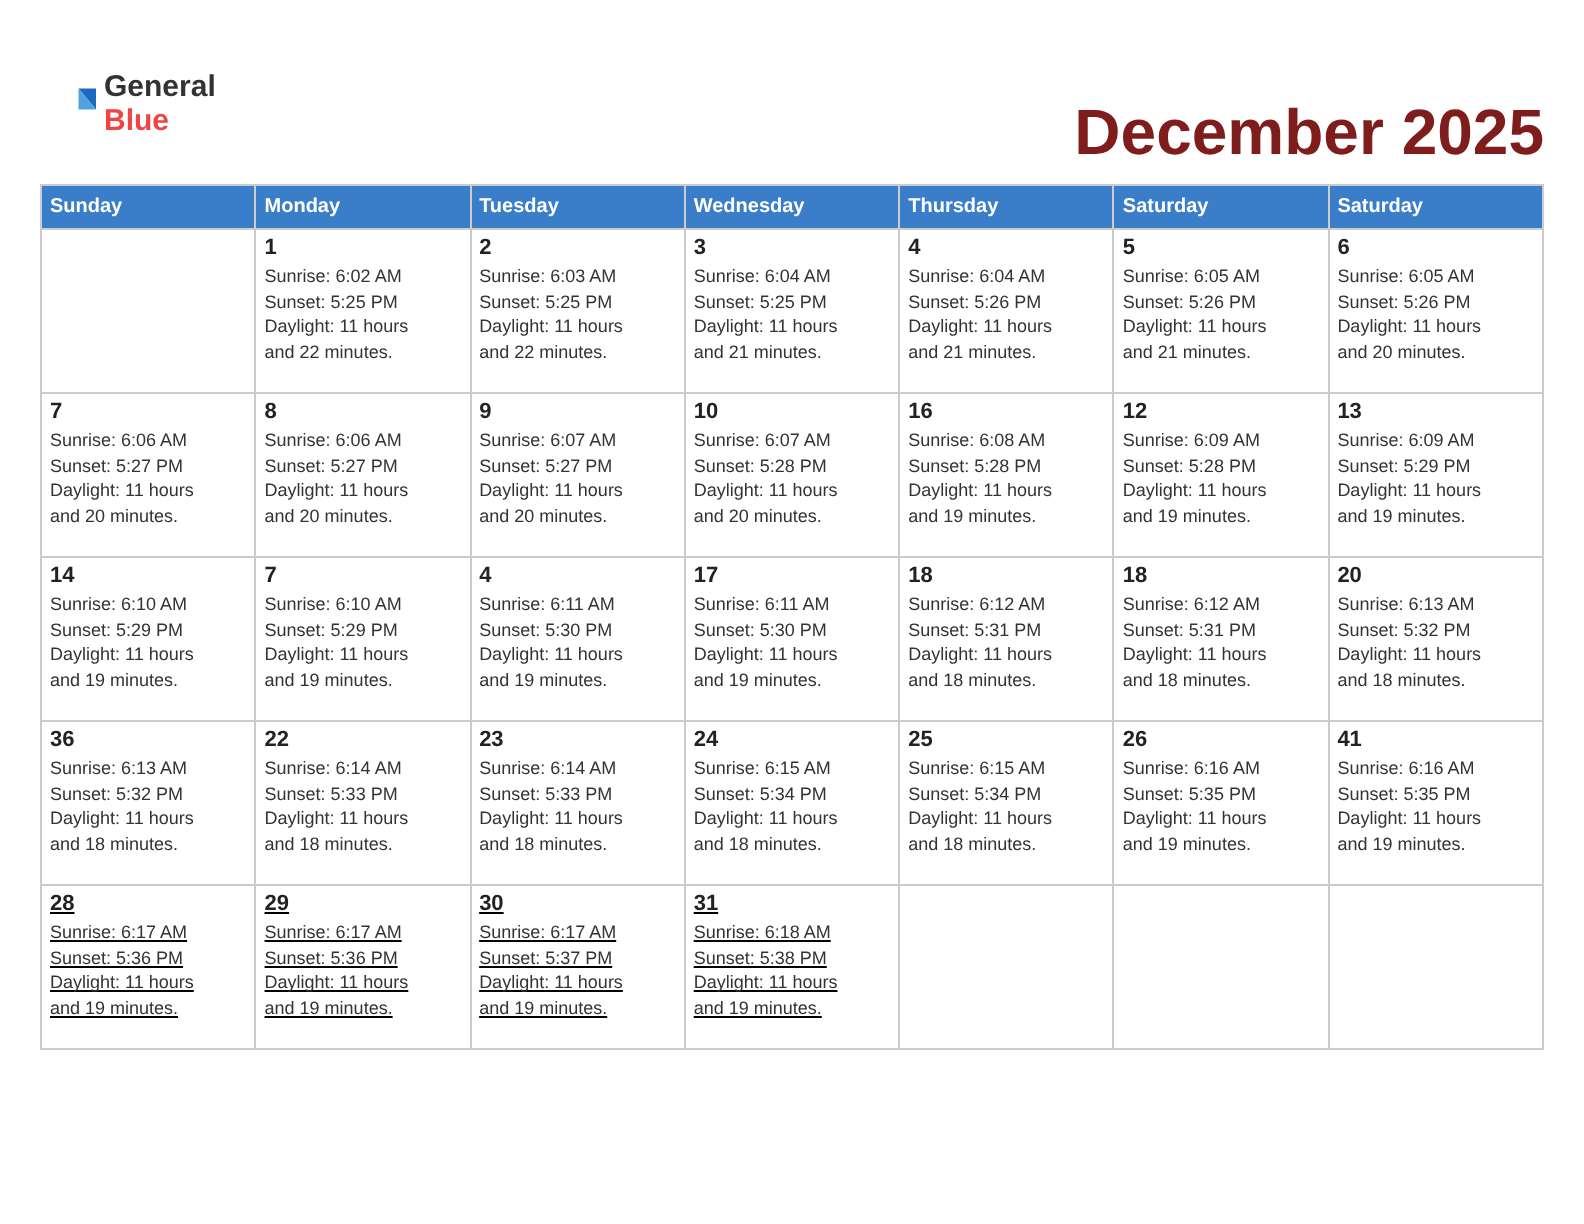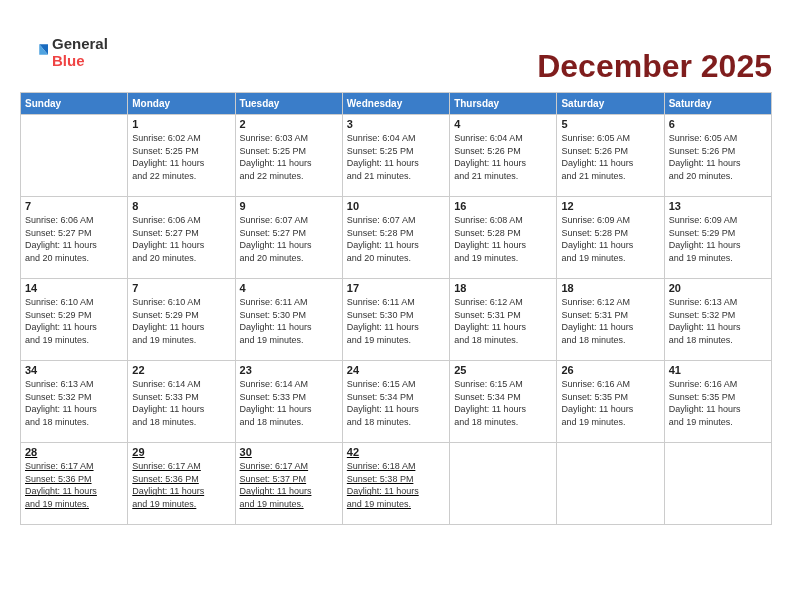--- a/index.html
+++ b/index.html
@@ -211,21 +211,21 @@
             <div class="day-num">18</div>
             <div class="day-info">Sunrise: 6:12 AM<br>Sunset: 5:31 PM<br>Daylight: 11 hours<br>and 18 minutes.</div>
           </td>
           <td>
             <div class="day-num">20</div>
             <div class="day-info">Sunrise: 6:13 AM<br>Sunset: 5:32 PM<br>Daylight: 11 hours<br>and 18 minutes.</div>
           </td>
         </tr>
         <tr>
           <td>
-            <div class="day-num">34</div>
+            <div class="day-num">36</div>
             <div class="day-info">Sunrise: 6:13 AM<br>Sunset: 5:32 PM<br>Daylight: 11 hours<br>and 18 minutes.</div>
           </td>
           <td>
             <div class="day-num">22</div>
             <div class="day-info">Sunrise: 6:14 AM<br>Sunset: 5:33 PM<br>Daylight: 11 hours<br>and 18 minutes.</div>
           </td>
           <td>
             <div class="day-num">23</div>
             <div class="day-info">Sunrise: 6:14 AM<br>Sunset: 5:33 PM<br>Daylight: 11 hours<br>and 18 minutes.</div>
           </td>
@@ -253,21 +253,21 @@
           </td>
           <td>
             <div class="day-num">29</div>
             <div class="day-info">Sunrise: 6:17 AM<br>Sunset: 5:36 PM<br>Daylight: 11 hours<br>and 19 minutes.</div>
           </td>
           <td>
             <div class="day-num">30</div>
             <div class="day-info">Sunrise: 6:17 AM<br>Sunset: 5:37 PM<br>Daylight: 11 hours<br>and 19 minutes.</div>
           </td>
           <td>
-            <div class="day-num">42</div>
+            <div class="day-num">31</div>
             <div class="day-info">Sunrise: 6:18 AM<br>Sunset: 5:38 PM<br>Daylight: 11 hours<br>and 19 minutes.</div>
           </td>
           <td class="empty-cell"></td>
           <td class="empty-cell"></td>
           <td class="empty-cell"></td>
         </tr>
       </tbody>
   </table>
 </div>
 

